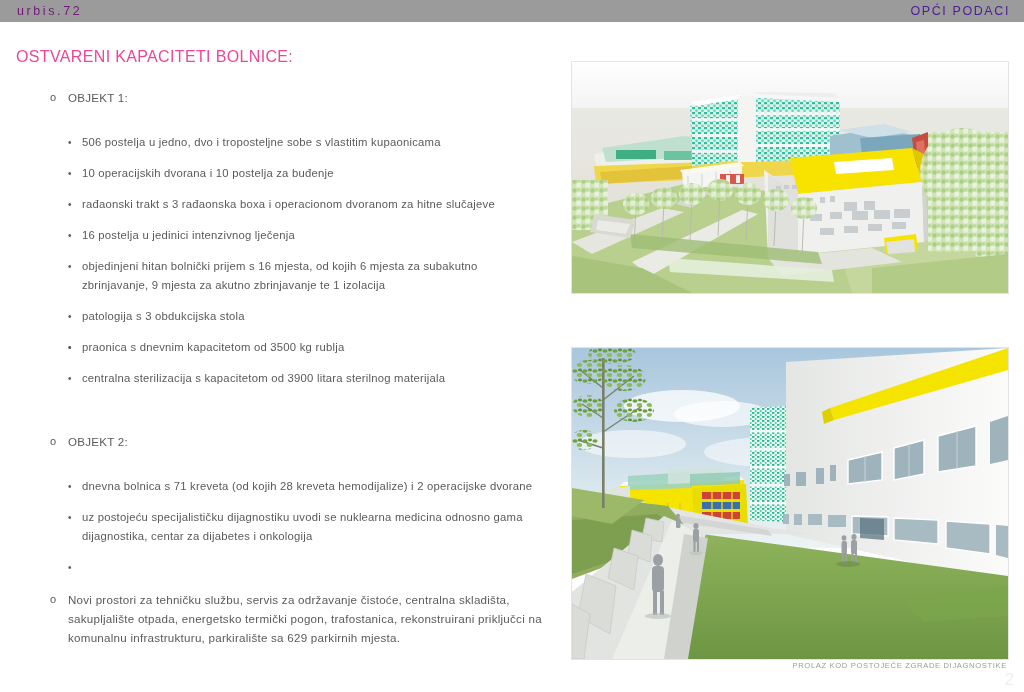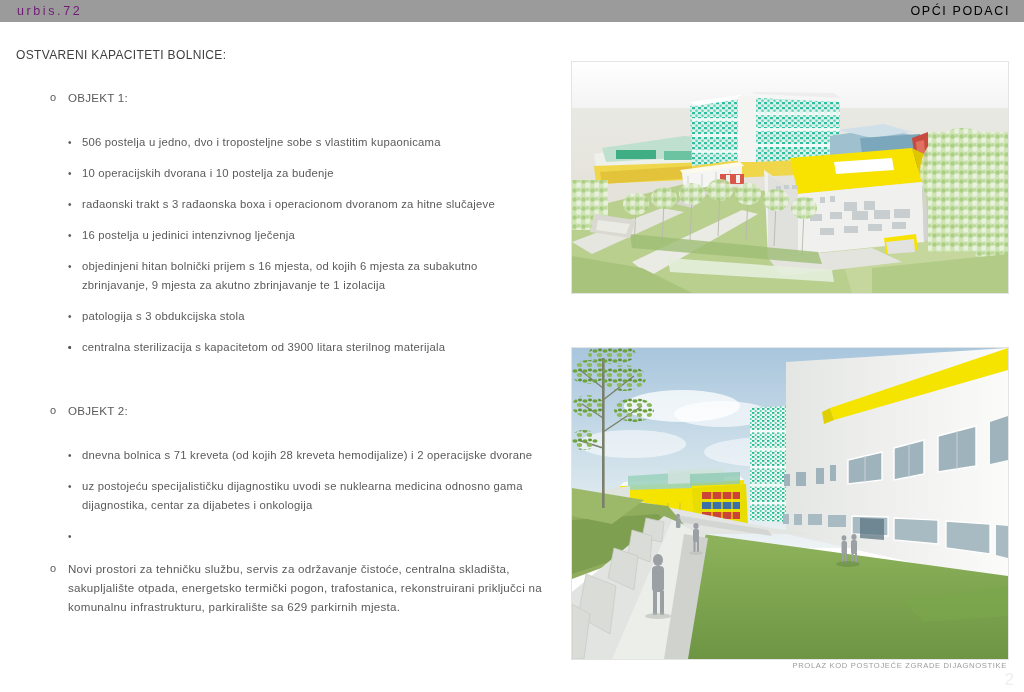--- a/index.html
+++ b/index.html
@@ -29,31 +29,31 @@
     font-size: 12.5px;
     letter-spacing: 2.6px;
     color: #701a75;
     white-space: nowrap;
   }
   .header-section {
     position: absolute;
     right: 14px; top: 4px;
     font-size: 12.5px;
     letter-spacing: 1.6px;
-    color: #000000;
+    color: #4c1d95;
     white-space: nowrap;
   }
 
   
   .content-title {
     position: absolute;
     left: 16px; top: 48px;
-    font-size: 12px;
+    font-size: 16px;
     letter-spacing: 0.35px;
-    color: #404040;
+    color: #ec4899;
     white-space: nowrap;
   }
 
   .text-col {
     position: absolute;
     left: 0; top: 88px;
     width: 545px;
   }
 
   .lvl1 {
@@ -168,20 +168,21 @@
   </div>
   <div class="lvl2">
     <span class="marker">•</span>
     <span>patologija s 3 obdukcijska stola</span>
   </div>
   <div class="lvl2">
     <span class="marker">•</span>
   </div>
   <div class="lvl2">
     <span class="marker">•</span>
+    <span>praonica s dnevnim kapacitetom od 3500 kg rublja</span>
   </div>
   <div class="lvl2">
     <span class="marker">•</span>
     <span>centralna sterilizacija s kapacitetom od 3900 litara sterilnog materijala</span>
   </div>
 
   <div class="group-gap-lg"></div>
 
   <div class="lvl1">
     <span class="marker">o</span>

